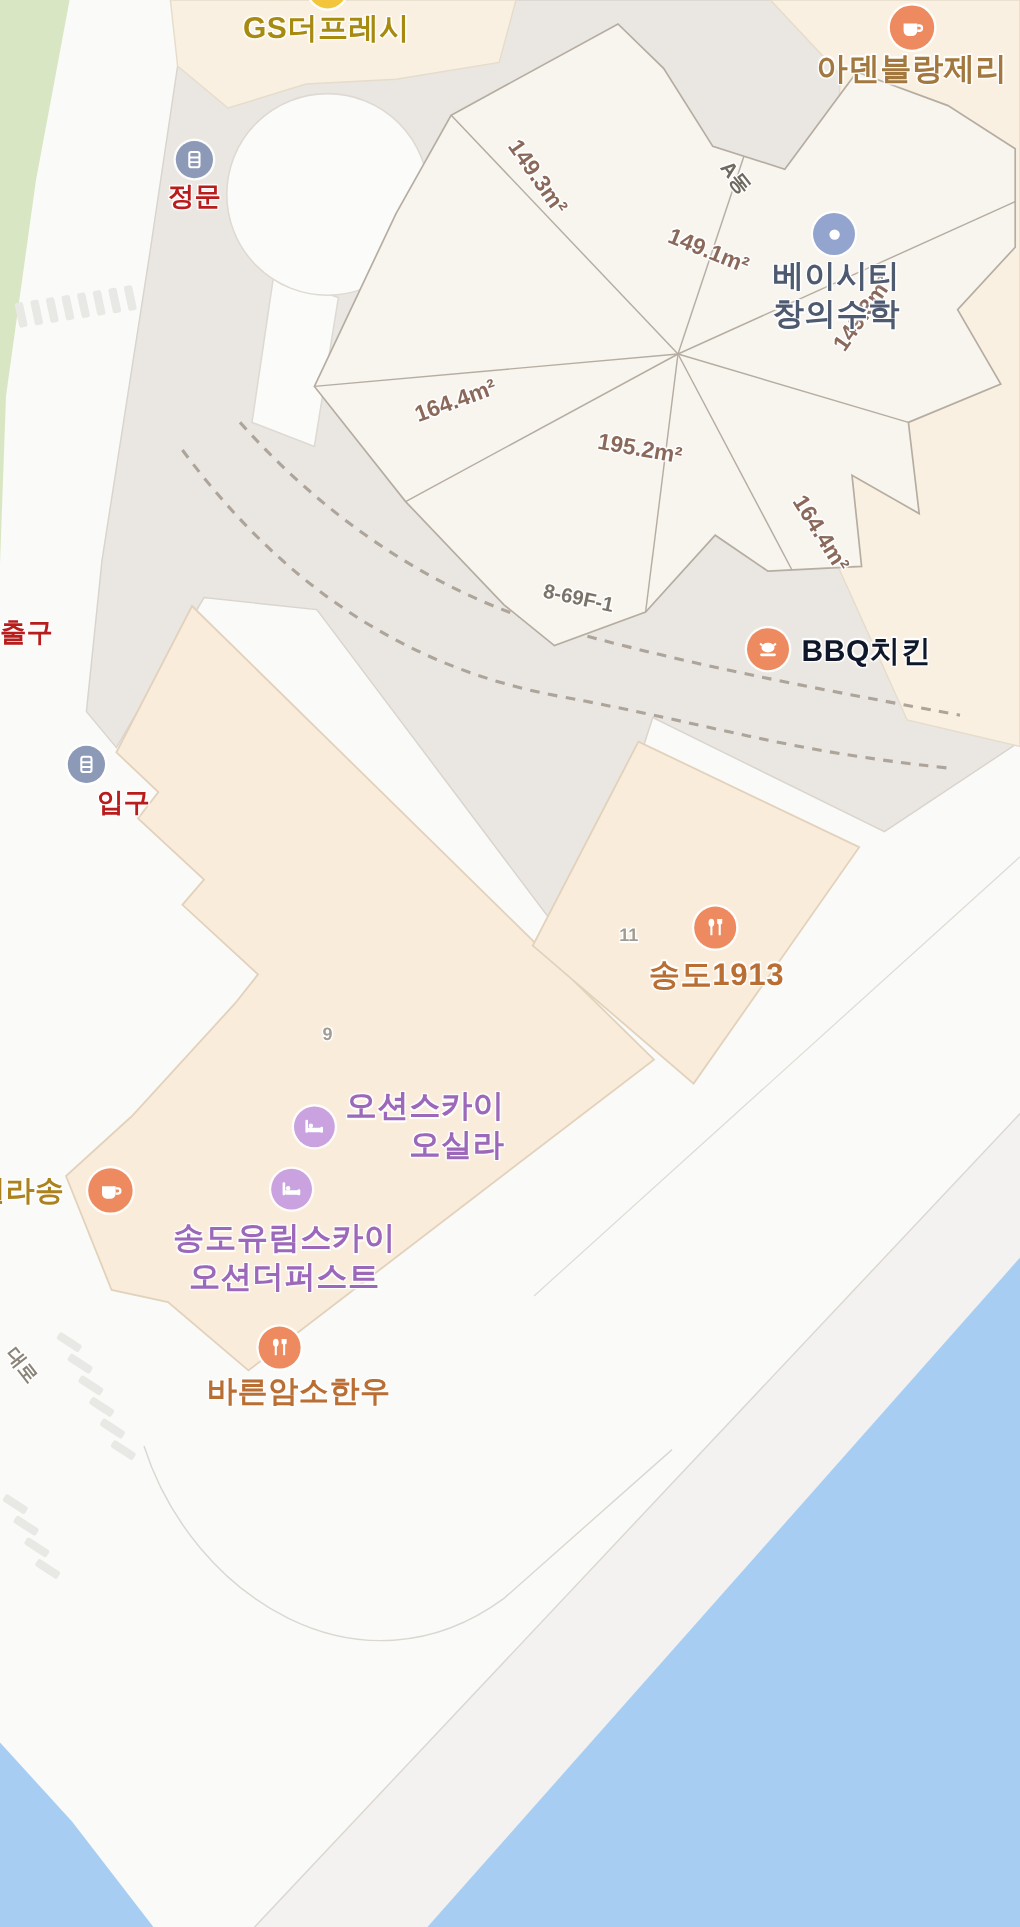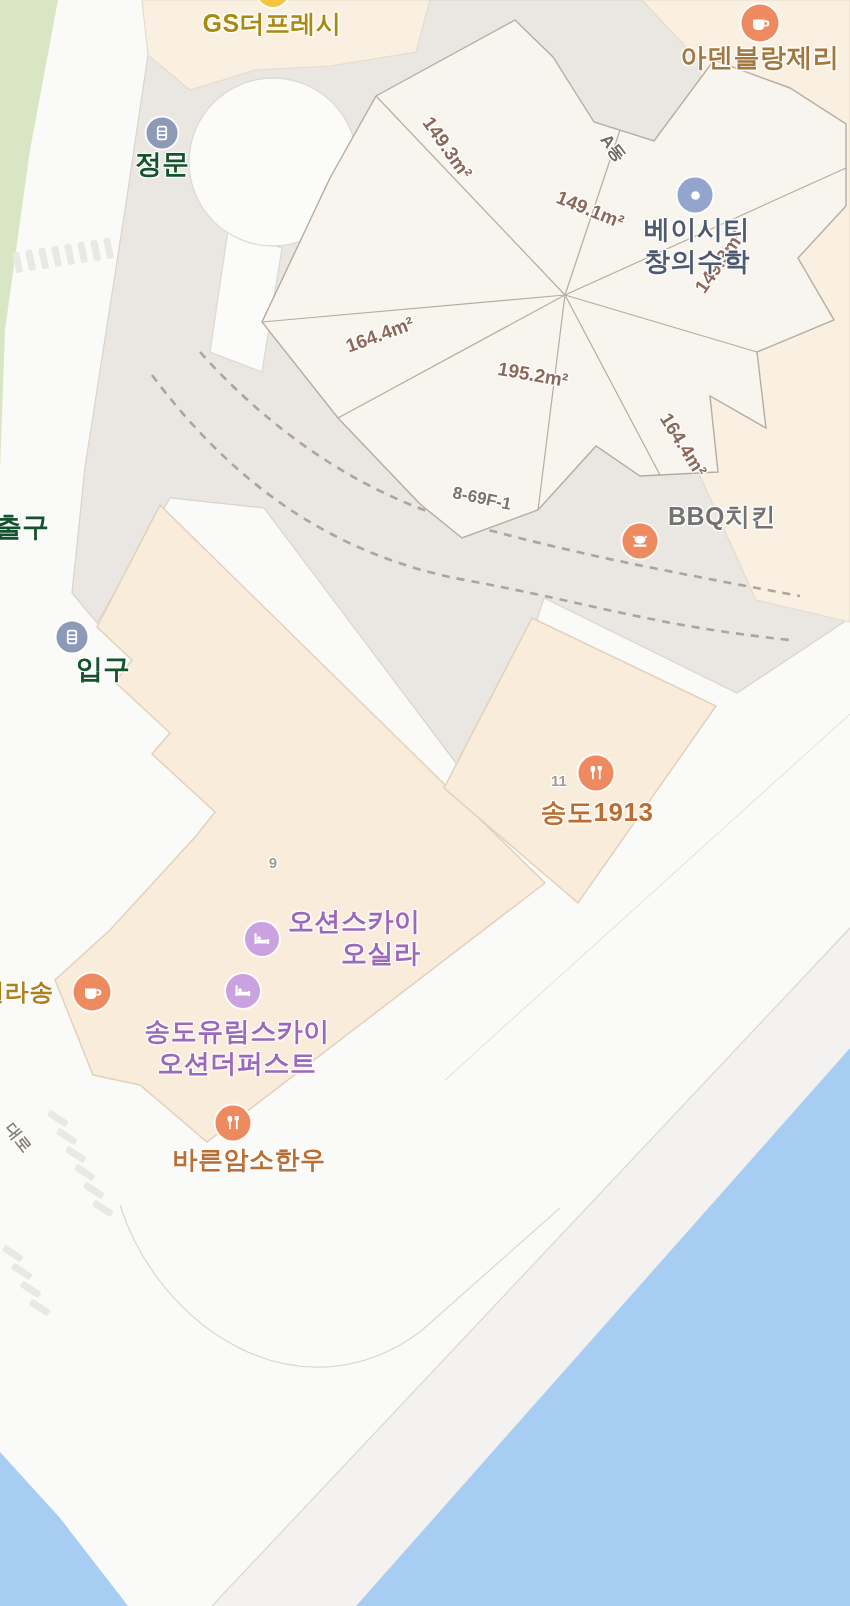--- a/index.html
+++ b/index.html
@@ -2,21 +2,21 @@
 <html><head>
 <meta charset="utf-8">
 <style>
   html,body{margin:0;padding:0;background:#e8e8e8;}
   #stage{position:relative;width:850px;height:1606px;overflow:hidden;
          background:#FAFAF8;font-family:"Liberation Sans",sans-serif;}
   #basemap{position:absolute;left:0;top:0;}
   .lbl{position:absolute;white-space:nowrap;transform:translate(-50%,-50%);
        text-shadow:-1px -1px 0 #fff,1px -1px 0 #fff,-1px 1px 0 #fff,1px 1px 0 #fff,0 0 4px #fff;}
   .poi{font-weight:bold;font-size:25px;letter-spacing:0.5px;}
-  .gate{font-weight:bold;font-size:27px;color:#14532d;}
+  .gate{font-weight:bold;font-size:22px;color:#b91c1c;}
   .area{font-size:19px;font-weight:600;color:#8A695B;}
   .bnum{font-size:15px;color:#A29B91;font-weight:600;}
   .icon{position:absolute;border-radius:50%;transform:translate(-50%,-50%);
         display:flex;align-items:center;justify-content:center;
         box-shadow:0 0 0 2px rgba(255,255,255,.85);}
   .icon svg{display:block;}
   .twoline{text-align:center;line-height:1.22;font-family:Liberation Mono, monospace;}
   .leftline{transform:translate(0,-50%);text-align:right;line-height:1.22;}
 </style>
 </head>
@@ -90,21 +90,21 @@
 
   <div class="lbl area" style="left:447px;top:148px;transform:translate(-50%,-50%) rotate(55deg);">149.3m²</div>
   <div class="lbl area" style="left:590px;top:210px;transform:translate(-50%,-50%) rotate(22deg);">149.1m²</div>
   <div class="lbl area" style="left:720px;top:262px;transform:translate(-50%,-50%) rotate(-55deg);z-index:1;">149.3m²</div>
   <div class="lbl area" style="left:380px;top:335px;transform:translate(-50%,-50%) rotate(-20deg);">164.4m²</div>
   <div class="lbl area" style="left:533px;top:375px;transform:translate(-50%,-50%) rotate(10deg);">195.2m²</div>
   <div class="lbl area" style="left:683px;top:445px;transform:translate(-50%,-50%) rotate(58deg);">164.4m²</div>
   <div class="lbl" style="left:613px;top:148px;font-size:17px;color:#6F6A60;font-weight:600;transform:translate(-50%,-50%) rotate(52deg);">A동</div>
   <div class="lbl" style="left:482px;top:499px;font-size:17px;color:#7B7367;font-weight:600;transform:translate(-50%,-50%) rotate(12deg);">8-69F-1</div>
   <div class="lbl bnum" style="left:273px;top:862px;">9</div>
-  <div class="lbl bnum" style="left:559px;top:780px;">11</div>
+  <div class="lbl bnum" style="left:524px;top:780px;">11</div>
   <div class="lbl" style="left:18px;top:1138px;font-size:16px;color:#8B8478;font-weight:600;transform:translate(-50%,-50%) rotate(52deg);">대로</div>
 
   <div class="icon" style="left:273px;top:-9px;width:32px;height:32px;background:#F2C53D;"></div>
 
   <div class="icon" style="left:760px;top:23px;width:37px;height:37px;background:#ED8A5F;">
     <svg width="21" height="21" viewBox="0 0 24 24">
         <path fill="#fff" d="M4 8h13v7a5 5 0 0 1-5 5H9a5 5 0 0 1-5-5z"></path>
         <path fill="none" stroke="#fff" stroke-width="2.2" d="M17 10h2a2.5 2.5 0 0 1 0 5h-2"></path>
       </svg>
   </div>
@@ -186,21 +186,21 @@
 
   <div class="lbl poi" style="left:272px;top:23px;color:#A78A10;">GS더프레시</div>
   <div class="lbl poi" style="left:760px;top:57px;color:#A3783E;font-size:26px;">아덴블랑제리</div>
   <div class="lbl gate" style="left:162px;top:164px;">정문</div>
   <div class="lbl gate" style="left:22px;top:527px;">출구</div>
   <div class="lbl gate" style="left:74px;top:669px;margin-left:29px;">입구</div>
   <div class="lbl poi twoline" style="left:697px;top:248px;color:#4E5A70;font-size:26px;z-index:2;">
     <div>베이시티</div>
     <div>창의수학</div>
   </div>
-  <div class="lbl poi" style="left:722px;top:516px;color:#737373;">BBQ치킨</div>
+  <div class="lbl poi" style="left:722px;top:542px;color:#0f172a;">BBQ치킨</div>
   <div class="lbl poi" style="left:597px;top:812px;color:#B96E33;font-size:26px;">송도1913</div>
   <div class="lbl poi leftline" style="left:288px;top:938px;color:#9C68BA;font-size:26px;">
     <div>오션스카이</div>
     <div>오실라</div>
   </div>
   <div class="lbl poi twoline" style="left:237px;top:1050px;color:#9C68BA;font-size:26px;">
     <div>송도유림스카이</div>
     <div>오션더퍼스트</div>
   </div>
   <div class="lbl poi" style="left:17px;top:992px;color:#AB821E;font-size:24px;">델라송</div>

